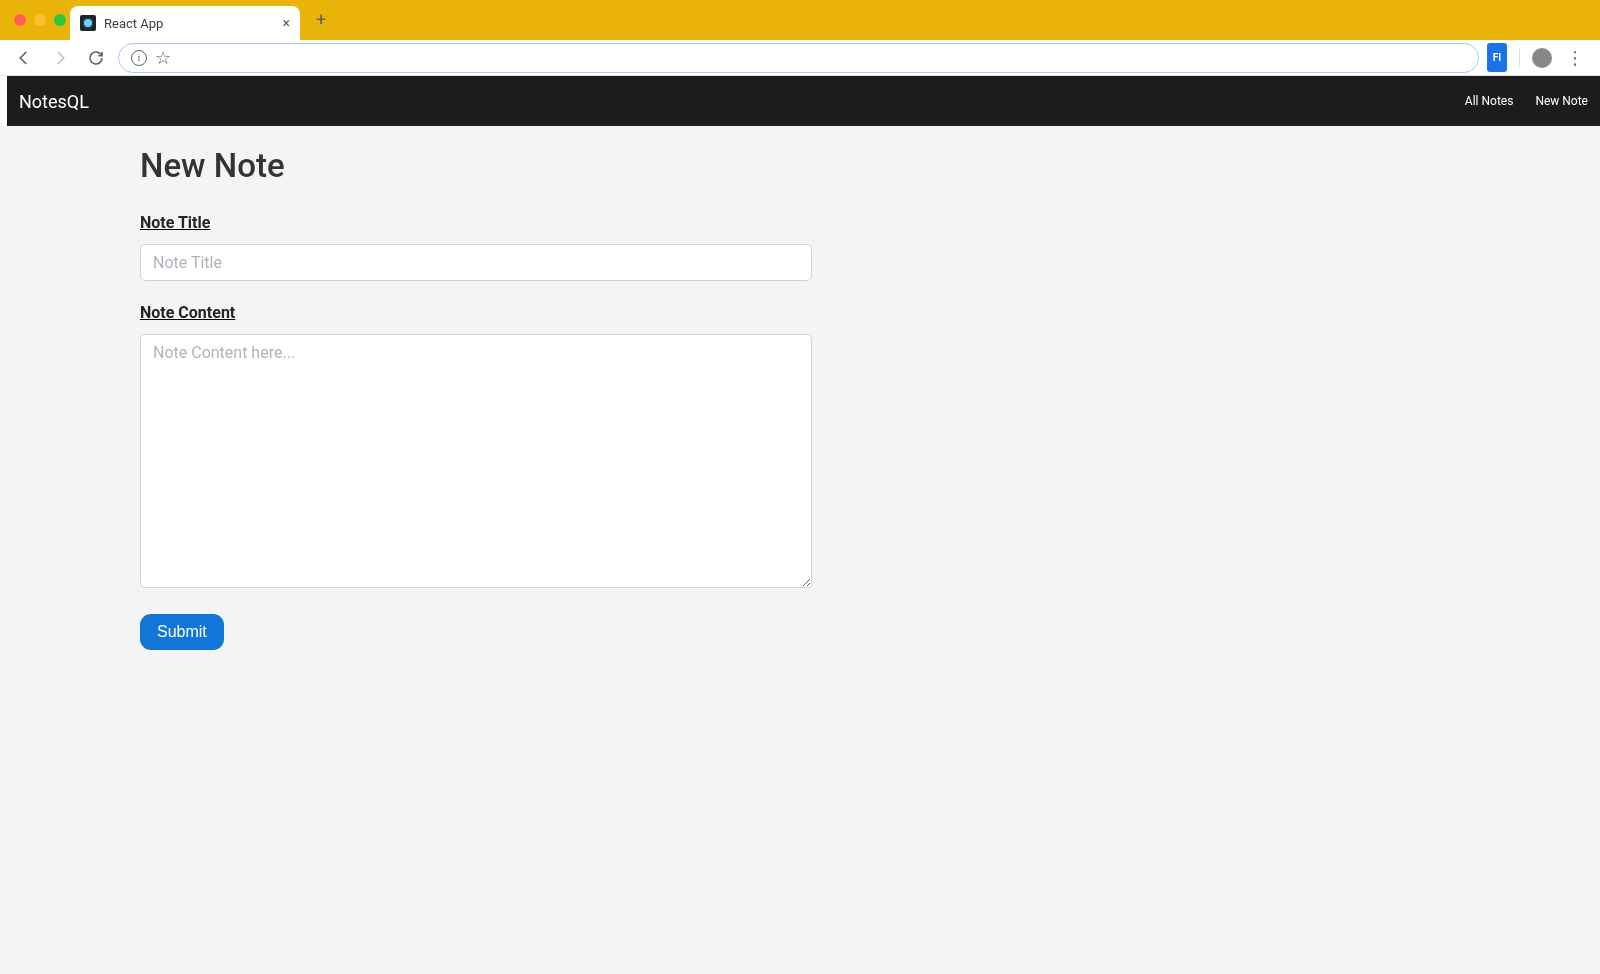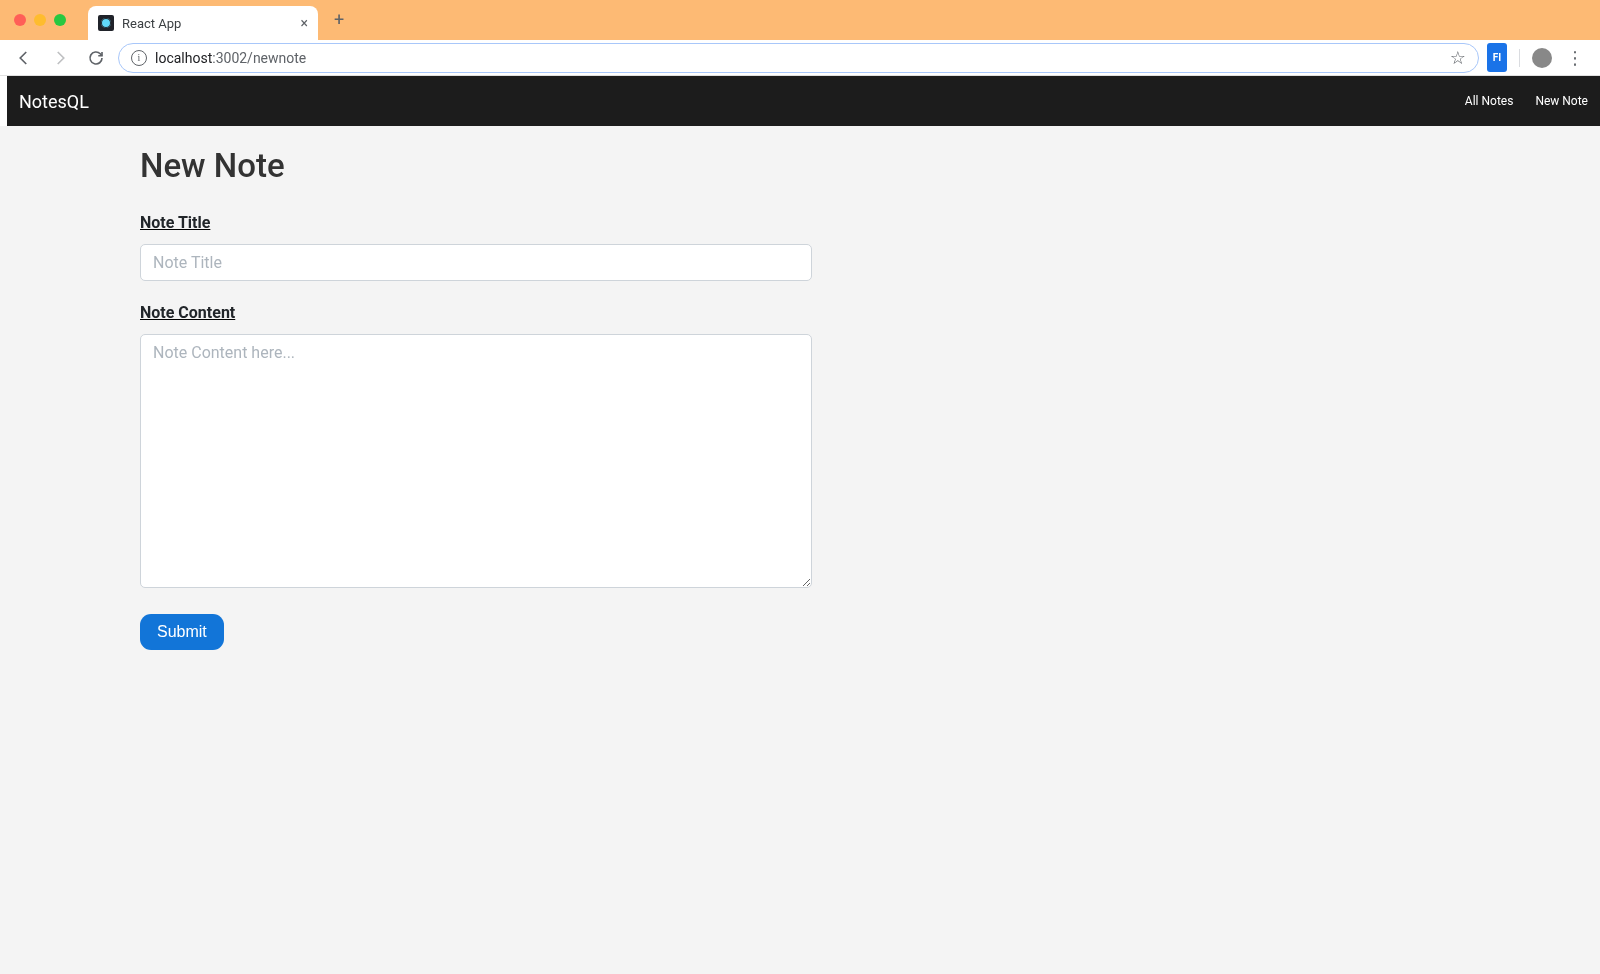--- a/index.html
+++ b/index.html
@@ -6,25 +6,25 @@
       margin: 0;
       padding: 0;
       box-sizing: border-box;
     }
     body {
       font-family: -apple-system, BlinkMacSystemFont, "Segoe UI", Roboto, "Helvetica Neue", Arial, sans-serif;
       background: #fff;
     }
     
     .browser-chrome {
-      background: #fdba74;
+      background: #eab308;
       height: 40px;
       display: flex;
       align-items: flex-end;
-      padding-left: 18px;
+      padding-left: 0;
       position: relative;
     }
     .traffic-lights {
       position: absolute;
       top: 14px;
       left: 14px;
       display: flex;
       gap: 8px;
     }
     .traffic-light {
@@ -284,23 +284,20 @@
       </svg>
   </div>
   <div class="nav-btn">
     <svg class="reload-svg" viewBox="0 0 24 24" fill="none" stroke="#5f6368" stroke-width="2.2">
         <path d="M20 12a8 8 0 1 1-2.34-5.66L20 9"></path>
         <path d="M20 4v5h-5"></path>
       </svg>
   </div>
   <div class="address-bar">
     <span class="info-icon">i</span>
-    <span class="url-text">
-      <span class="url-host">localhost</span><span class="url-port-path">:3002/newnote</span>
-    </span>
     <span class="star-icon">☆</span>
   </div>
   <div class="ext-badge">FI</div>
   <div class="toolbar-sep"></div>
   <div class="avatar"></div>
   <div class="kebab">⋮</div>
 </div>
 
 <div class="app-nav">
   <div class="brand">NotesQL</div>

